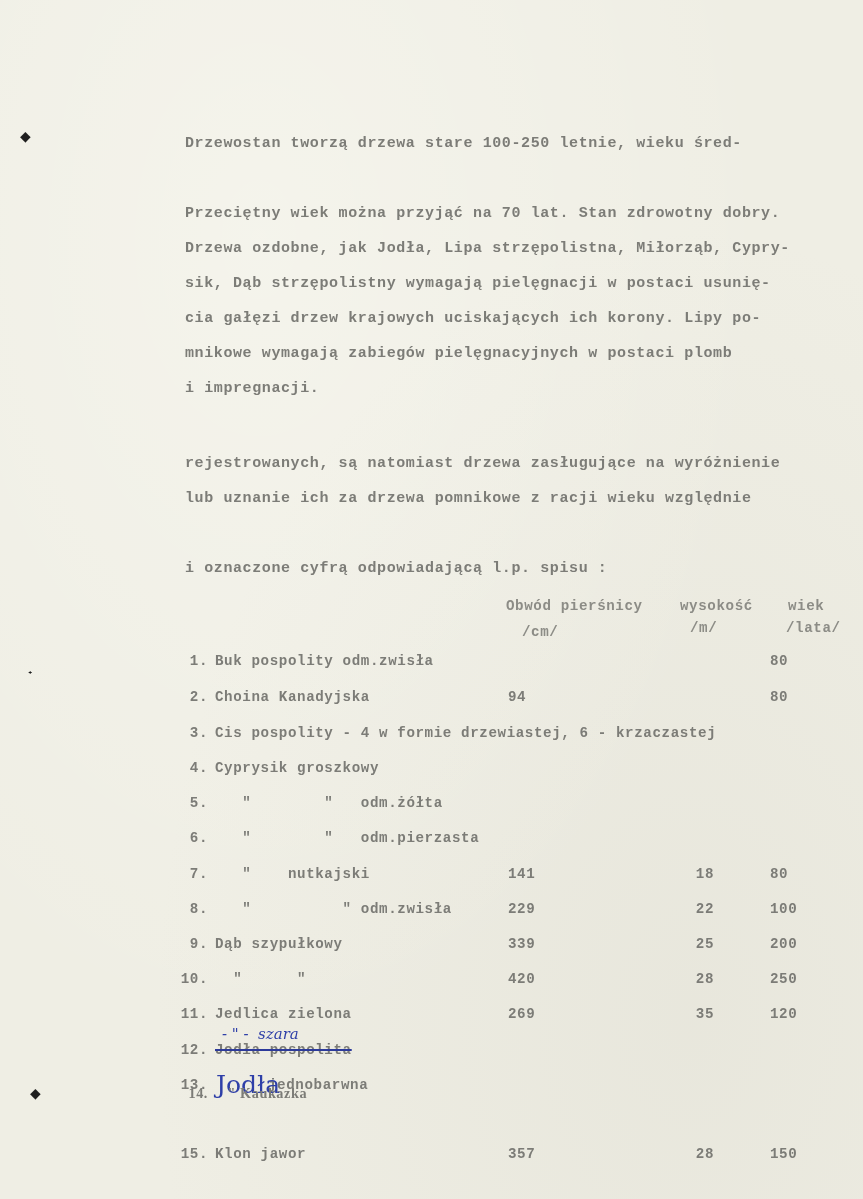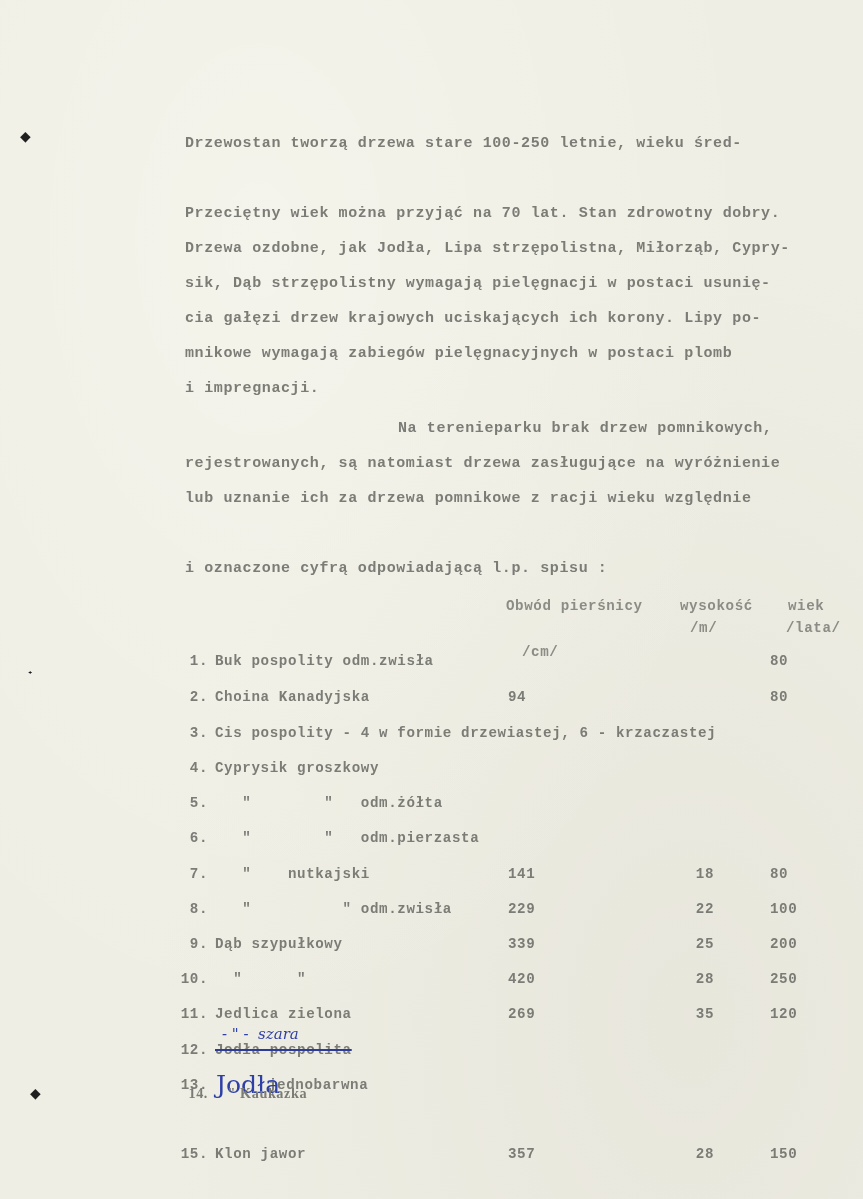--- a/index.html
+++ b/index.html
@@ -56,29 +56,28 @@
   <span class="mark" style="left:30px;top:1085px;">◆</span>
 
   <div class="line" style="top:135px;">Drzewostan tworzą drzewa stare 100-250 letnie, wieku śred-</div>
   <div class="line" style="top:205px;">Przeciętny wiek można przyjąć na 70 lat. Stan zdrowotny dobry.</div>
   <div class="line" style="top:240px;">Drzewa ozdobne, jak Jodła, Lipa strzępolistna, Miłorząb, Cypry-</div>
   <div class="line" style="top:275px;">sik, Dąb strzępolistny wymagają pielęgnacji w postaci usunię-</div>
   <div class="line" style="top:310px;">cia gałęzi drzew krajowych uciskających ich korony. Lipy po-</div>
   <div class="line" style="top:345px;">mnikowe wymagają zabiegów pielęgnacyjnych w postaci plomb</div>
   <div class="line" style="top:380px;">i impregnacji.</div>
 
-  <div class="line indent" style="top:420px;">Na terenieparku brak drzew pomnikowych,</div>
   <div class="line" style="top:455px;">rejestrowanych, są natomiast drzewa zasługujące na wyróżnienie</div>
   <div class="line" style="top:490px;">lub uznanie ich za drzewa pomnikowe z racji wieku względnie</div>
   <div class="line" style="top:560px;">i oznaczone cyfrą odpowiadającą l.p. spisu :</div>
 
   <div class="hdr" style="left:506px;top:598px;">Obwód pierśnicy</div>
   <div class="hdr" style="left:680px;top:598px;">wysokość</div>
   <div class="hdr" style="left:788px;top:598px;">wiek</div>
-  <div class="hdr" style="left:522px;top:644px;text-align:right;">/cm/</div>
+  <div class="hdr" style="left:522px;top:624px;text-align:right;">/cm/</div>
   <div class="hdr" style="left:690px;top:620px;">/m/</div>
   <div class="hdr" style="left:786px;top:620px;">/lata/</div>
 
   <div class="row" style="top:653px;">
     <span class="num">1.</span>
     <span class="name">Buk pospolity odm.zwisła</span>
     <span class="obwod"></span>
     <span class="wys"></span>
     <span class="wiek">80</span>
   </div>

